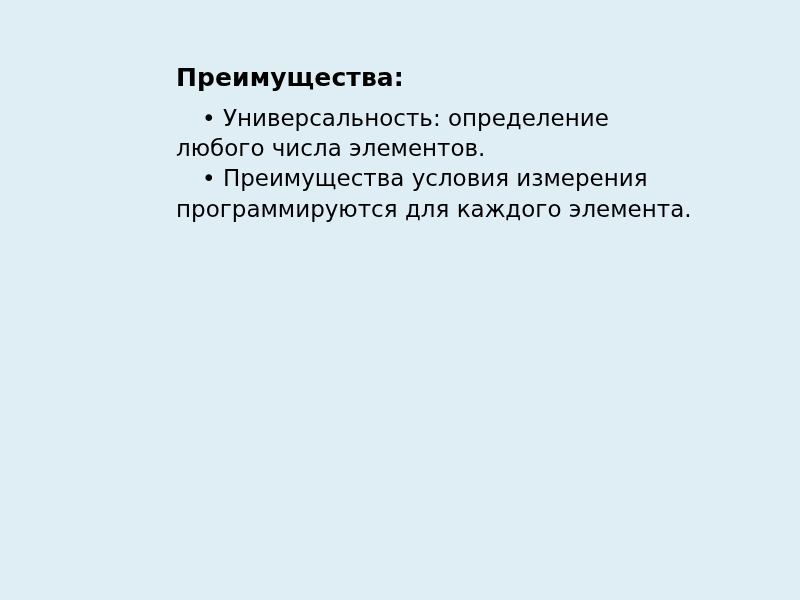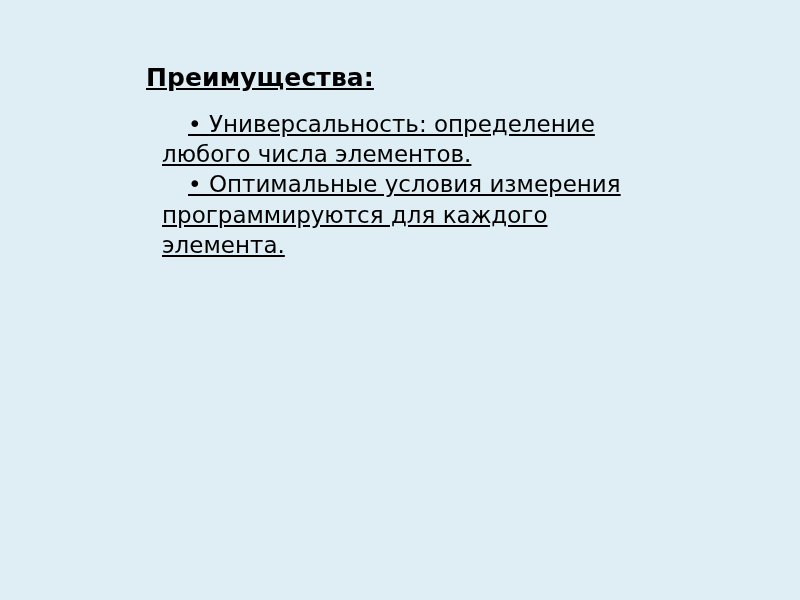--- a/index.html
+++ b/index.html
@@ -14,35 +14,34 @@
     overflow: hidden;
   }
   .slide {
     position: relative;
     width: 800px;
     height: 600px;
     box-sizing: border-box;
   }
   .content-block {
     position: absolute;
-    left: 146px;
+    left: 176px;
     top: 64px;
     width: 520px;
-    text-decoration: underline;
   }
   .slide-title {
     font-size: 25px;
     font-weight: bold;
     color: #000000;
     line-height: 1.15;
     margin: 0 0 10px 0;
     letter-spacing: 0.1px;
   }
   .bullet-list {
-    margin: 16px;
+    margin: 0;
     padding: 0;
     list-style: none;
   }
   .bullet-item {
     font-size: 23px;
     color: #000000;
     line-height: 1.32;
     margin: 0 0 0 0;
     text-indent: 26px;
   }
@@ -51,16 +50,16 @@
   }
 </style>
 </head>
 <body style="background: rgb(223, 238, 245);">
 
 <div class="slide">
   <div class="content-block">
     <h1 class="slide-title">Преимущества:</h1>
     <ul class="bullet-list">
       <li class="bullet-item first">• Универсальность: определение любого числа элементов.</li>
-      <li class="bullet-item">• Оптимальные условия измерения программируются для каждого элемента.</li>
+      <li class="bullet-item">• Преимущества условия измерения программируются для каждого элемента.</li>
     </ul>
   </div>
 </div>
 
 </body></html>

